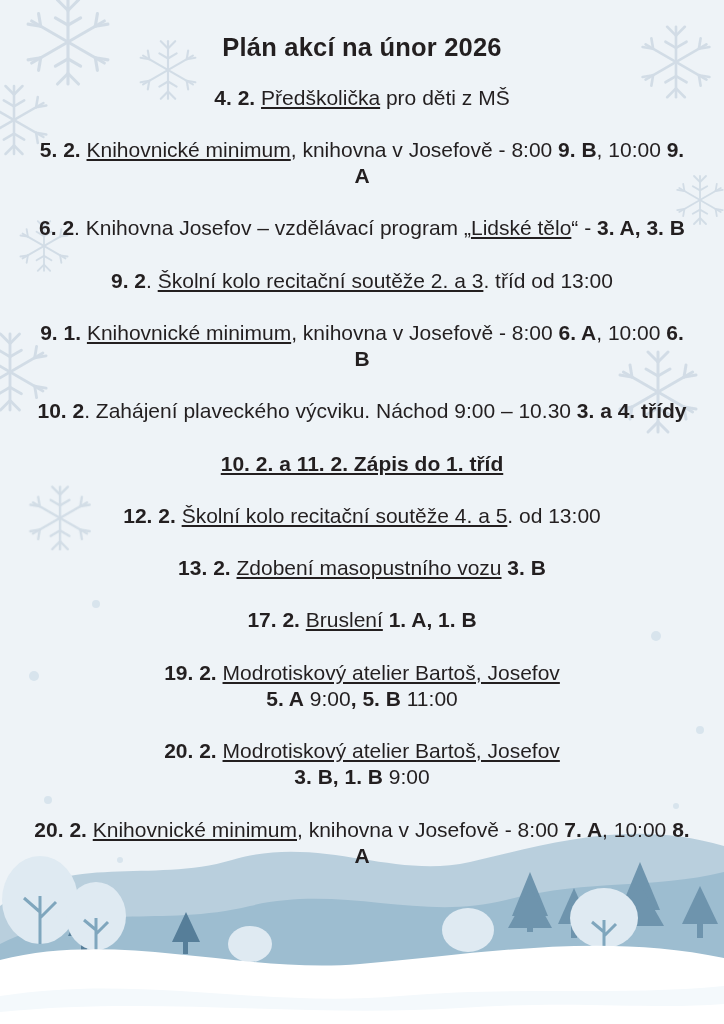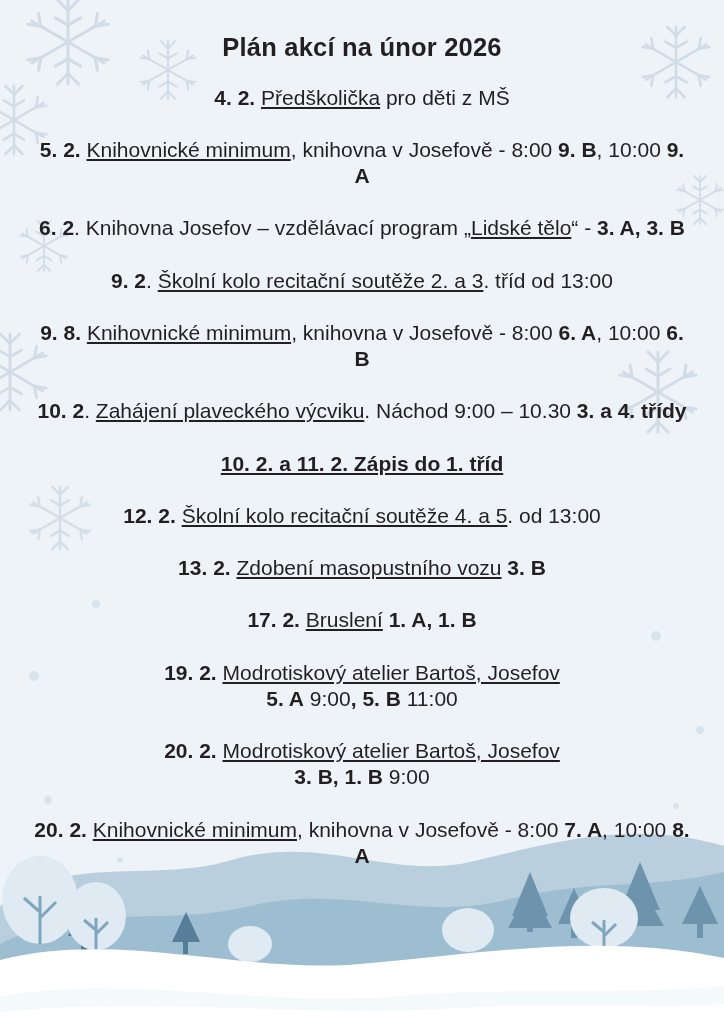--- a/index.html
+++ b/index.html
@@ -148,22 +148,22 @@
   </svg>
 </div>
 
 <div class="page">
   <h1 class="doc-title">Plán akcí na únor 2026</h1>
   <div id="events-list">
       <p class="ev" id="event-1"><span class="l1"><span style="font-weight: bold;">4. 2.</span><span> </span><span style="text-decoration: underline; text-underline-offset: 2px;">Předškolička</span><span> pro děti z MŠ</span></span></p>
       <p class="ev" id="event-3"><span class="l1"><span style="font-weight: bold;">5. 2.</span><span> </span><span style="text-decoration: underline; text-underline-offset: 2px;">Knihovnické minimum</span><span>, knihovna v Josefově - 8:00 </span><span style="font-weight: bold;">9. B</span><span>, 10:00 </span><span style="font-weight: bold;">9. A</span></span></p>
       <p class="ev" id="event-4"><span class="l1"><span style="font-weight: bold;">6. 2</span><span>. Knihovna Josefov – vzdělávací program „</span><span style="text-decoration: underline; text-underline-offset: 2px;">Lidské tělo</span><span>“ - </span><span style="font-weight: bold;">3. A, 3. B</span></span></p>
       <p class="ev" id="event-5"><span class="l1"><span style="font-weight: bold;">9. 2</span><span>. </span><span style="text-decoration: underline; text-underline-offset: 2px;">Školní kolo recitační soutěže 2. a 3</span><span>. tříd od 13:00</span></span></p>
-      <p class="ev" id="event-6"><span class="l1"><span style="font-weight: bold;">9. 8.</span><span> </span><span style="text-decoration: underline; text-underline-offset: 2px;">Knihovnické minimum</span><span>, knihovna v Josefově - 8:00 </span><span style="font-weight: bold;">6. A</span><span>, 10:00 </span><span style="font-weight: bold;">6. B</span></span></p>
-      <p class="ev" id="event-7"><span class="l1"><span style="font-weight: bold;">10. 2</span><span>. </span><span style="text-decoration: underline; text-underline-offset: 2px; text-align: center;">Zahájení plaveckého výcviku</span><span>. Náchod 9:00 – 10.30 </span><span style="font-weight: bold;">3. a 4. třídy</span></span></p>
+      <p class="ev" id="event-6"><span class="l1"><span style="font-weight: bold;">9. 1.</span><span> </span><span style="text-decoration: underline; text-underline-offset: 2px;">Knihovnické minimum</span><span>, knihovna v Josefově - 8:00 </span><span style="font-weight: bold;">6. A</span><span>, 10:00 </span><span style="font-weight: bold;">6. B</span></span></p>
+      <p class="ev" id="event-7"><span class="l1"><span style="font-weight: bold;">10. 2</span><span>. </span><span style="text-underline-offset: 2px; text-align: center;">Zahájení plaveckého výcviku</span><span>. Náchod 9:00 – 10.30 </span><span style="font-weight: bold;">3. a 4. třídy</span></span></p>
       <p class="ev" id="event-8"><span class="l1"><span style="font-weight: bold; text-decoration: underline; text-underline-offset: 2px;"> 10. 2. a 11. 2. Zápis do 1. tříd </span></span></p>
       <p class="ev" id="event-9"><span class="l1"><span style="font-weight: bold;">12. 2.</span><span> </span><span style="text-decoration: underline; text-underline-offset: 2px;">Školní kolo recitační soutěže 4. a 5</span><span>. od 13:00</span></span></p>
       <p class="ev" id="event-10"><span class="l1"><span style="font-weight: bold;">13. 2.</span><span> </span><span style="text-decoration: underline; text-underline-offset: 2px;">Zdobení masopustního vozu</span><span> </span><span style="font-weight: bold;">3. B</span></span></p>
       <p class="ev" id="event-11"><span class="l1"><span style="font-weight: bold;">17. 2.</span><span> </span><span style="text-decoration: underline; text-underline-offset: 2px;">Bruslení</span><span> </span><span style="font-weight: bold;">1. A, 1. B</span></span></p>
       <p class="ev" id="event-12"><span class="l1"><span style="font-weight: bold; text-align: center;">19. 2.</span><span> </span><span style="text-decoration: underline; text-underline-offset: 2px;">Modrotiskový atelier Bartoš, Josefov</span></span><span class="l2"><span style="font-weight: bold;">5. A</span><span> 9:00</span><span style="font-weight: bold;">, 5. B</span><span> 11:00</span></span></p>
       <p class="ev" id="event-13"><span class="l1"><span style="font-weight: bold;">20. 2.</span><span> </span><span style="text-decoration: underline; text-underline-offset: 2px;">Modrotiskový atelier Bartoš, Josefov</span></span><span class="l2"><span style="font-weight: bold;">3. B, 1. B</span><span> 9:00</span></span></p>
       <p class="ev" id="event-14"><span class="l1"><span style="font-weight: bold;">20. 2.</span><span> </span><span style="text-decoration: underline; text-underline-offset: 2px;">Knihovnické minimum</span><span>, knihovna v Josefově - 8:00 </span><span style="font-weight: bold;">7. A</span><span>, 10:00 </span><span style="font-weight: bold;">8. A</span></span></p>
     </div>
 </div>
 

